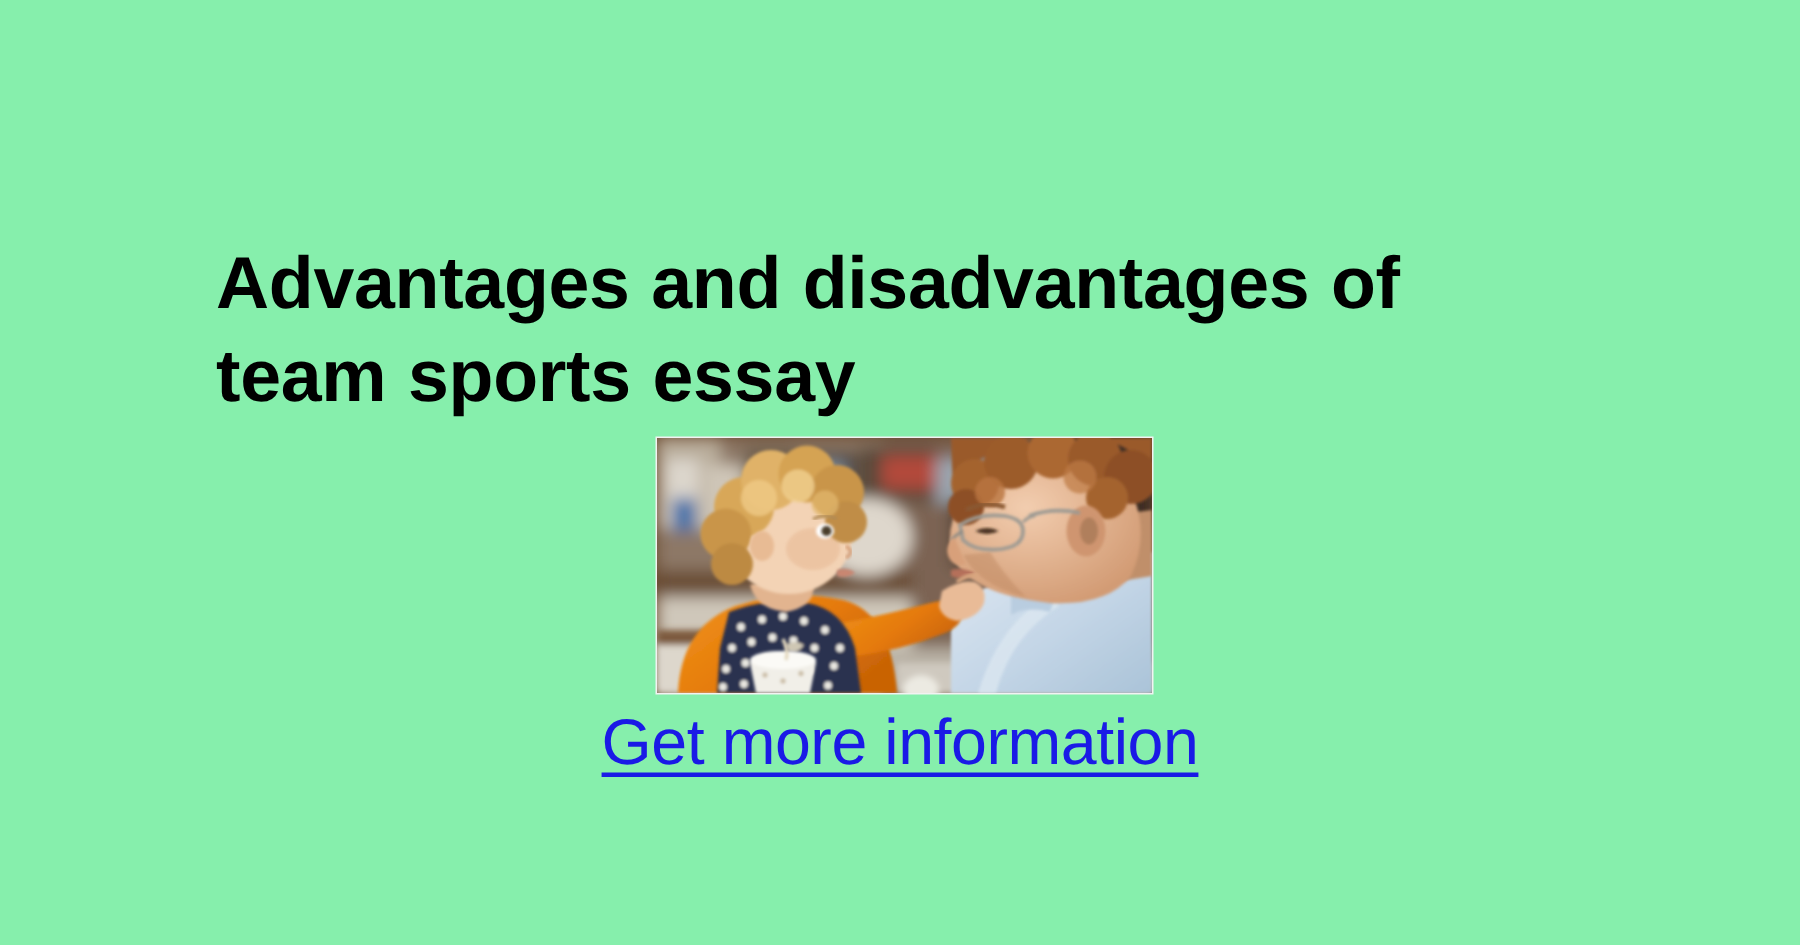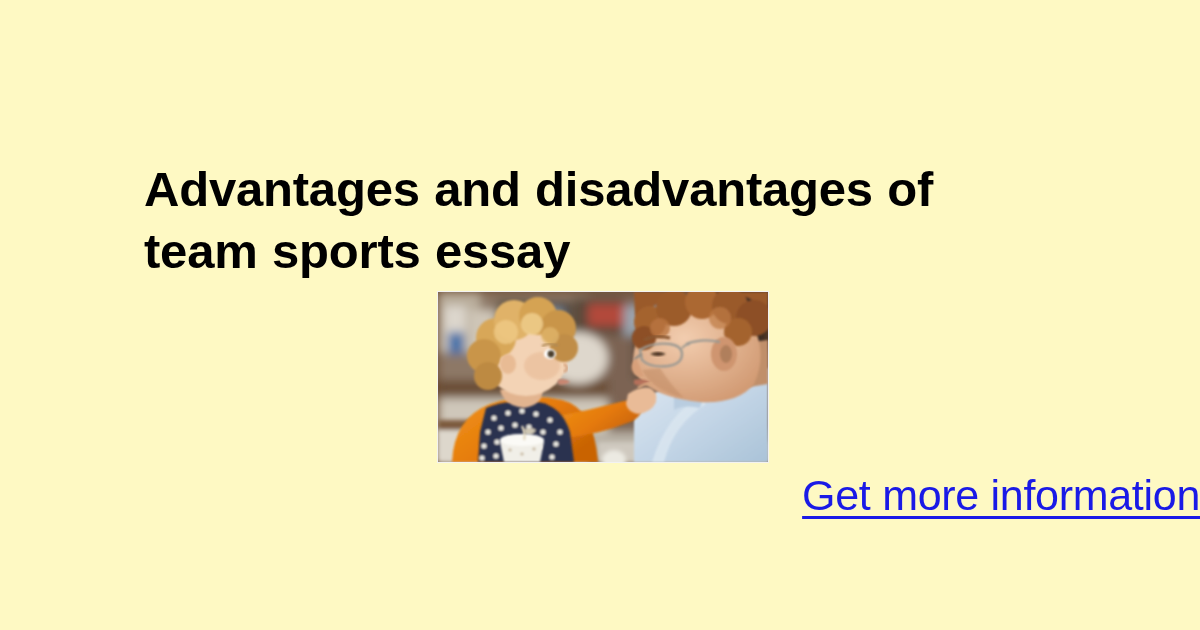--- a/index.html
+++ b/index.html
@@ -12,21 +12,21 @@
     height: 630px;
     overflow: hidden;
     font-family: "Liberation Sans", sans-serif;
     -webkit-font-smoothing: antialiased;
   }
 
   .page {
     position: relative;
     width: 1200px;
     height: 630px;
-    background: #fef9c3;
+    background: #86efac;
   }
 
   
   .title {
     position: absolute;
     left: 144px;
     top: 158px;
     width: 900px;
     margin: 0;
     font-family: "Liberation Sans Narrow", "Liberation Sans", sans-serif;
@@ -55,21 +55,21 @@
     width: 330px;
     height: 170px;
   }
 
   
   .link-row {
     position: absolute;
     left: 0;
     top: 470px;
     width: 1200px;
-    text-align: right;
+    text-align: center;
   }
   .more-link {
     font-family: "Liberation Sans", sans-serif;
     font-size: 43px;
     line-height: 50px;
     font-weight: normal;
     color: #1a1ae6;
     text-decoration: underline;
     text-decoration-thickness: 3px;
     text-underline-offset: 6px;

